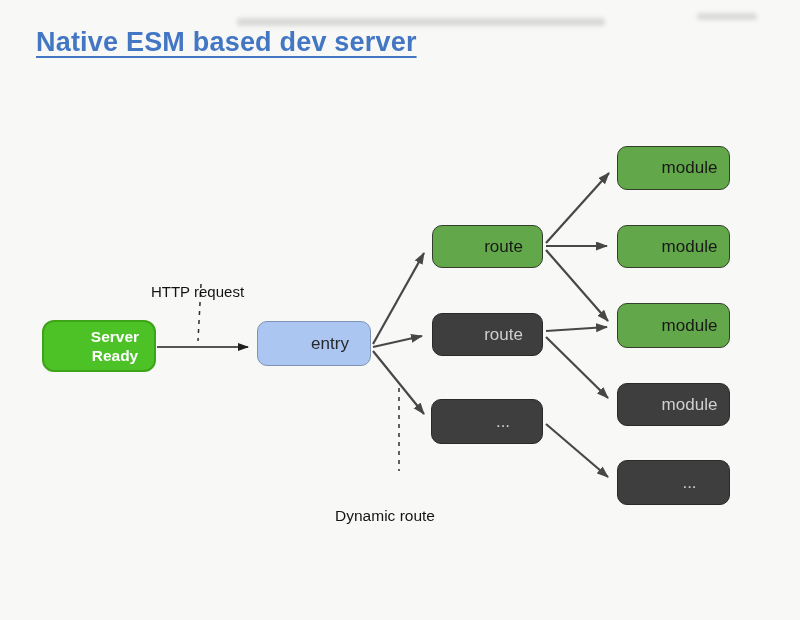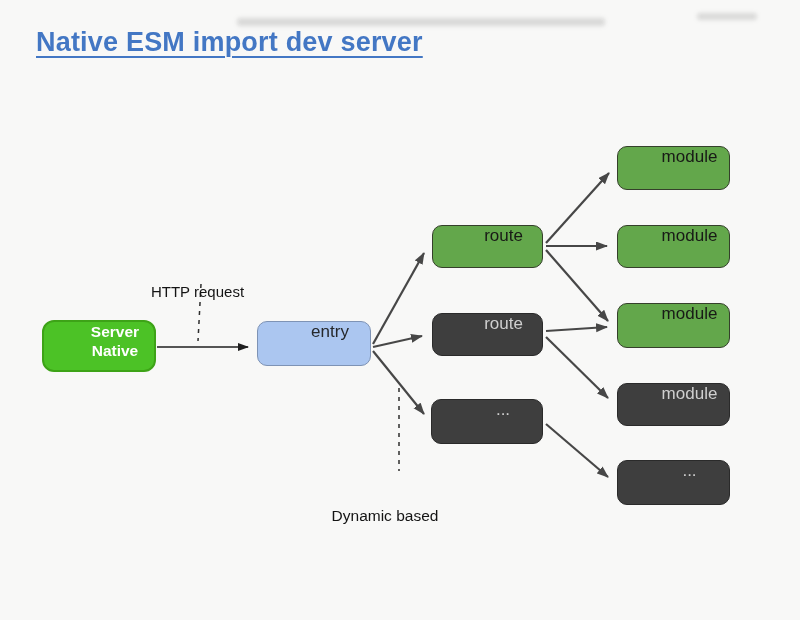--- a/index.html
+++ b/index.html
@@ -13,21 +13,21 @@
     letter-spacing:.2px;
   }
 
   .artifact{position:absolute;background:rgba(110,110,110,.22);filter:blur(2px);border-radius:3px;}
   .a1{left:237px;top:18px;width:368px;height:8px;}
   .a2{left:697px;top:13px;width:60px;height:7px;}
 
   .arrows{position:absolute;left:0;top:0;width:800px;height:620px;}
 
   .node{
-    position:absolute;display:flex;justify-content:center;
+    position:absolute;display:flex;align-items:center;justify-content:center;
     border-radius:10px;font-size:17px;box-sizing:border-box;padding-left:32px;
   }
   .green{background:#63a74b;border:1.5px solid #35402b;color:#181a16;}
   .dark{background:#3e3e3e;border:1.5px solid #2a2a2a;color:#cfcfcf;}
 
   .server{
     left:42px;top:320px;width:114px;height:52px;
     background:#4cc226;border:2.5px solid #3da317;border-radius:12px;
     color:#ffffff;font-weight:700;font-size:15.5px;text-align:center;
     white-space:pre-line;line-height:1.25;
@@ -47,21 +47,21 @@
 
   .label{position:absolute;color:#141414;margin-top:24px;}
   .http{left:115px;top:259px;width:165px;text-align:center;font-size:15px;}
   .dyn{left:305px;top:483px;width:160px;text-align:center;font-size:15.5px;}
 </style>
 </head>
 <body>
 
 <div class="canvas">
 
-  <h1 class="title">Native ESM import dev server</h1>
+  <h1 class="title">Native ESM based dev server</h1>
 
   <div class="artifact a1"></div>
   <div class="artifact a2"></div>
 
   <svg class="arrows" viewBox="0 0 800 620" xmlns="http://www.w3.org/2000/svg">
     <defs>
       <marker id="ah" markerUnits="userSpaceOnUse" markerWidth="13" markerHeight="10" refX="11" refY="4.5" orient="auto">
         <path d="M0,0 L12,4.5 L0,9 z" fill="#474747"></path>
       </marker>
       <marker id="ahb" markerUnits="userSpaceOnUse" markerWidth="12" markerHeight="9" refX="10" refY="4" orient="auto">
@@ -82,25 +82,25 @@
     <line x1="546" y1="331" x2="607" y2="327" stroke="#474747" stroke-width="2.2" marker-end="url(#ah)"></line>
     <line x1="546" y1="337" x2="608" y2="398" stroke="#474747" stroke-width="2.2" marker-end="url(#ah)"></line>
 
     <line x1="546" y1="424" x2="608" y2="477" stroke="#474747" stroke-width="2.2" marker-end="url(#ah)"></line>
 
     <line x1="201" y1="284" x2="198" y2="341" stroke="#2e2e2e" stroke-width="1.5" stroke-dasharray="4 5"></line>
     <line x1="399" y1="388" x2="399" y2="471" stroke="#2e2e2e" stroke-width="1.5" stroke-dasharray="4 5"></line>
   </svg>
 
   <div class="label http">HTTP request</div>
-  <div class="label dyn">Dynamic based</div>
+  <div class="label dyn">Dynamic route</div>
 
   <div class="node server">
     <span>Server
-Native</span>
+Ready</span>
   </div>
 
   <div class="node entry">
     <span>entry</span>
   </div>
 
   <div class="node green route-top">
     <span>route</span>
   </div>
 

